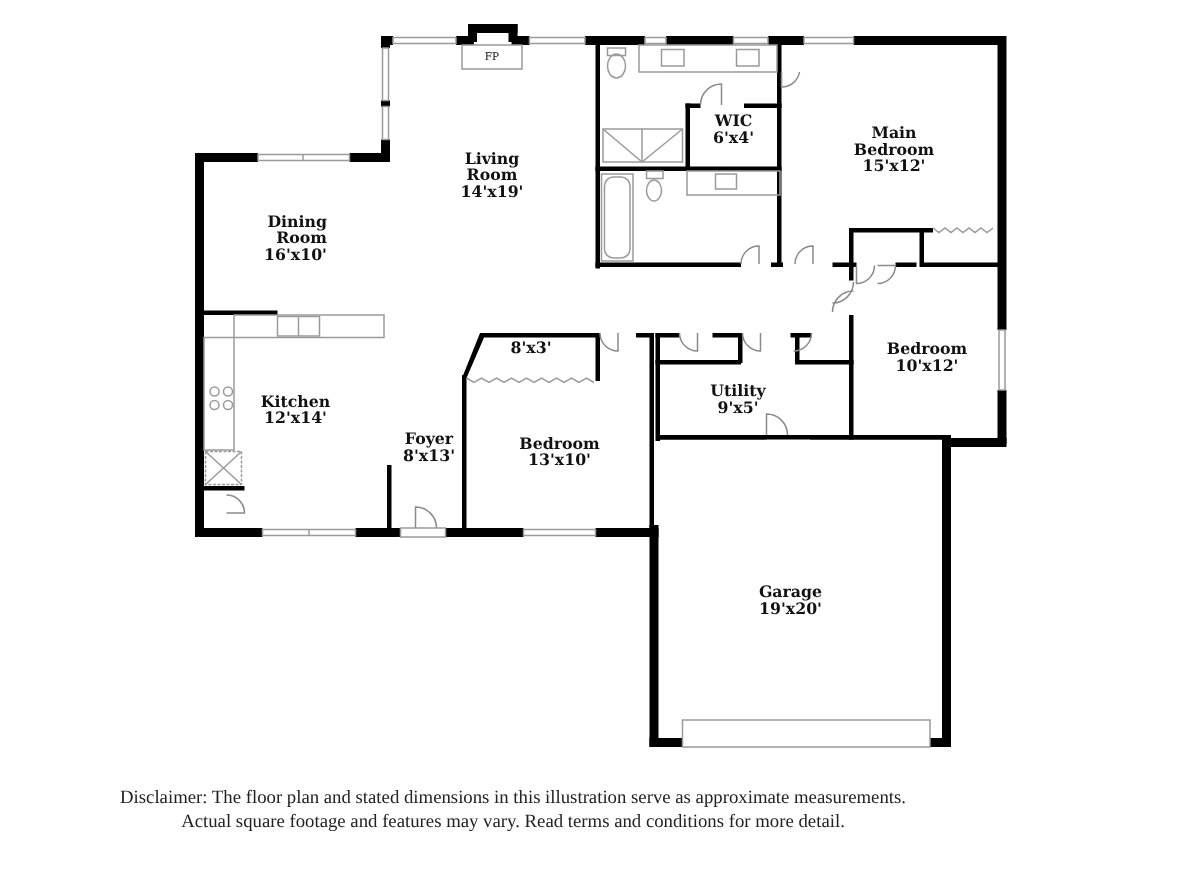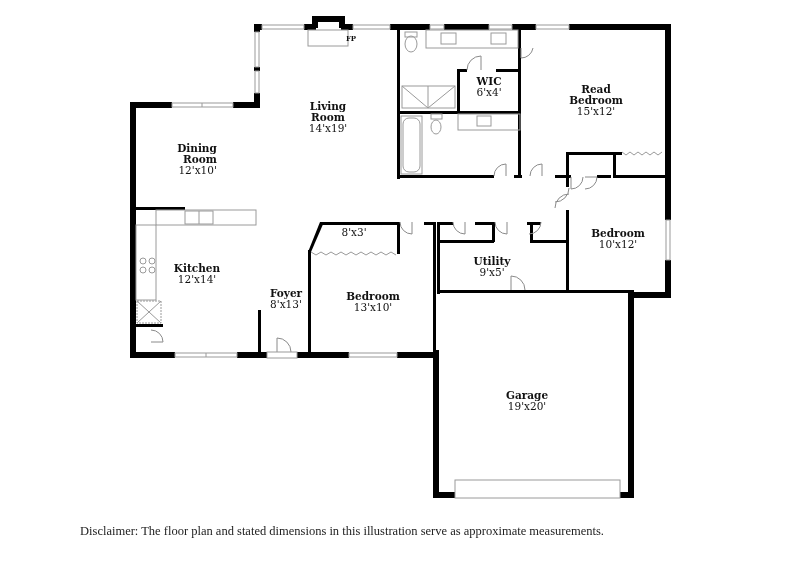--- a/index.html
+++ b/index.html
@@ -3,22 +3,22 @@
 <meta charset="utf-8">
 <style>
   html, body { margin: 0; padding: 0; background: #ffffff; }
   body { width: 800px; height: 582px; position: relative; overflow: hidden; font-family: "DejaVu Serif", "Liberation Serif", serif; }
   #plan { position: absolute; left: 0; top: 0; width: 800px; height: 520px; }
   .wall { fill: #000; }
   .thin { fill: none; stroke: #9a9a9a; stroke-width: 1; }
   .win { fill: #fff; stroke: #9a9a9a; stroke-width: 1; }
   .door { fill: none; stroke: #8a8a8a; stroke-width: 1; }
   .room-label { position: absolute; text-align: center; font-weight: bold; font-size: 10.5px; line-height: 11px; color: #111; transform: translateX(-50%); white-space: nowrap; }
-  .room-label .dim { font-weight: normal; }
-  .fp { position: absolute; font-size: 7px; font-weight: bold; color: #111; transform: translateX(-50%); margin-left: 23px; }
+  .room-label .dim { font-weight: bold; }
+  .fp { position: absolute; font-size: 7px; font-weight: normal; color: #111; transform: translateX(-50%); }
   .disclaimer { position: absolute; left: 0; width: 684px; top: 523px; text-align: center; font-family: "Liberation Serif", "DejaVu Serif", serif; font-size: 12.5px; line-height: 16px; color: #222; }
 </style>
 </head>
 <body>
 
 <svg id="plan" viewBox="0 0 800 520" xmlns="http://www.w3.org/2000/svg">
 
   <g>
 
     <rect class="wall" x="130" y="102" width="6" height="255"></rect>
@@ -194,21 +194,21 @@
 </svg>
 
 <div class="room-label" style="left:328px; top:101px;">
   <div>Living</div>
   <div>Room</div>
   <div class="dim">14'x19'</div>
 </div>
 <div class="room-label" style="left:197px; top:143px;text-align:right;">
   <div>Dining</div>
   <div>Room</div>
-  <div class="dim">12'x10'</div>
+  <div class="dim">16'x10'</div>
 </div>
 <div class="room-label" style="left:197px; top:263px;">
   <div>Kitchen</div>
   <div class="dim">12'x14'</div>
 </div>
 <div class="room-label" style="left:286px; top:288px;">
   <div>Foyer</div>
   <div class="dim">8'x13'</div>
 </div>
 <div class="room-label" style="left:373px; top:291px;">
@@ -220,29 +220,30 @@
 </div>
 <div class="room-label" style="left:492px; top:256px;">
   <div>Utility</div>
   <div class="dim">9'x5'</div>
 </div>
 <div class="room-label" style="left:618px; top:228px;">
   <div>Bedroom</div>
   <div class="dim">10'x12'</div>
 </div>
 <div class="room-label" style="left:596px; top:84px;">
-  <div>Read</div>
+  <div>Main</div>
   <div>Bedroom</div>
   <div class="dim">15'x12'</div>
 </div>
 <div class="room-label" style="left:489px; top:76px;">
   <div>WIC</div>
   <div class="dim">6'x4'</div>
 </div>
 <div class="room-label" style="left:527px; top:390px;">
   <div>Garage</div>
   <div class="dim">19'x20'</div>
 </div>
 <div class="fp" style="left:328px; top:34px;">FP</div>
 
 <div class="disclaimer">
   <div>Disclaimer: The floor plan and stated dimensions in this illustration serve as approximate measurements.</div>
+  <div>Actual square footage and features may vary. Read terms and conditions for more detail.</div>
 </div>
 
 </body></html>

